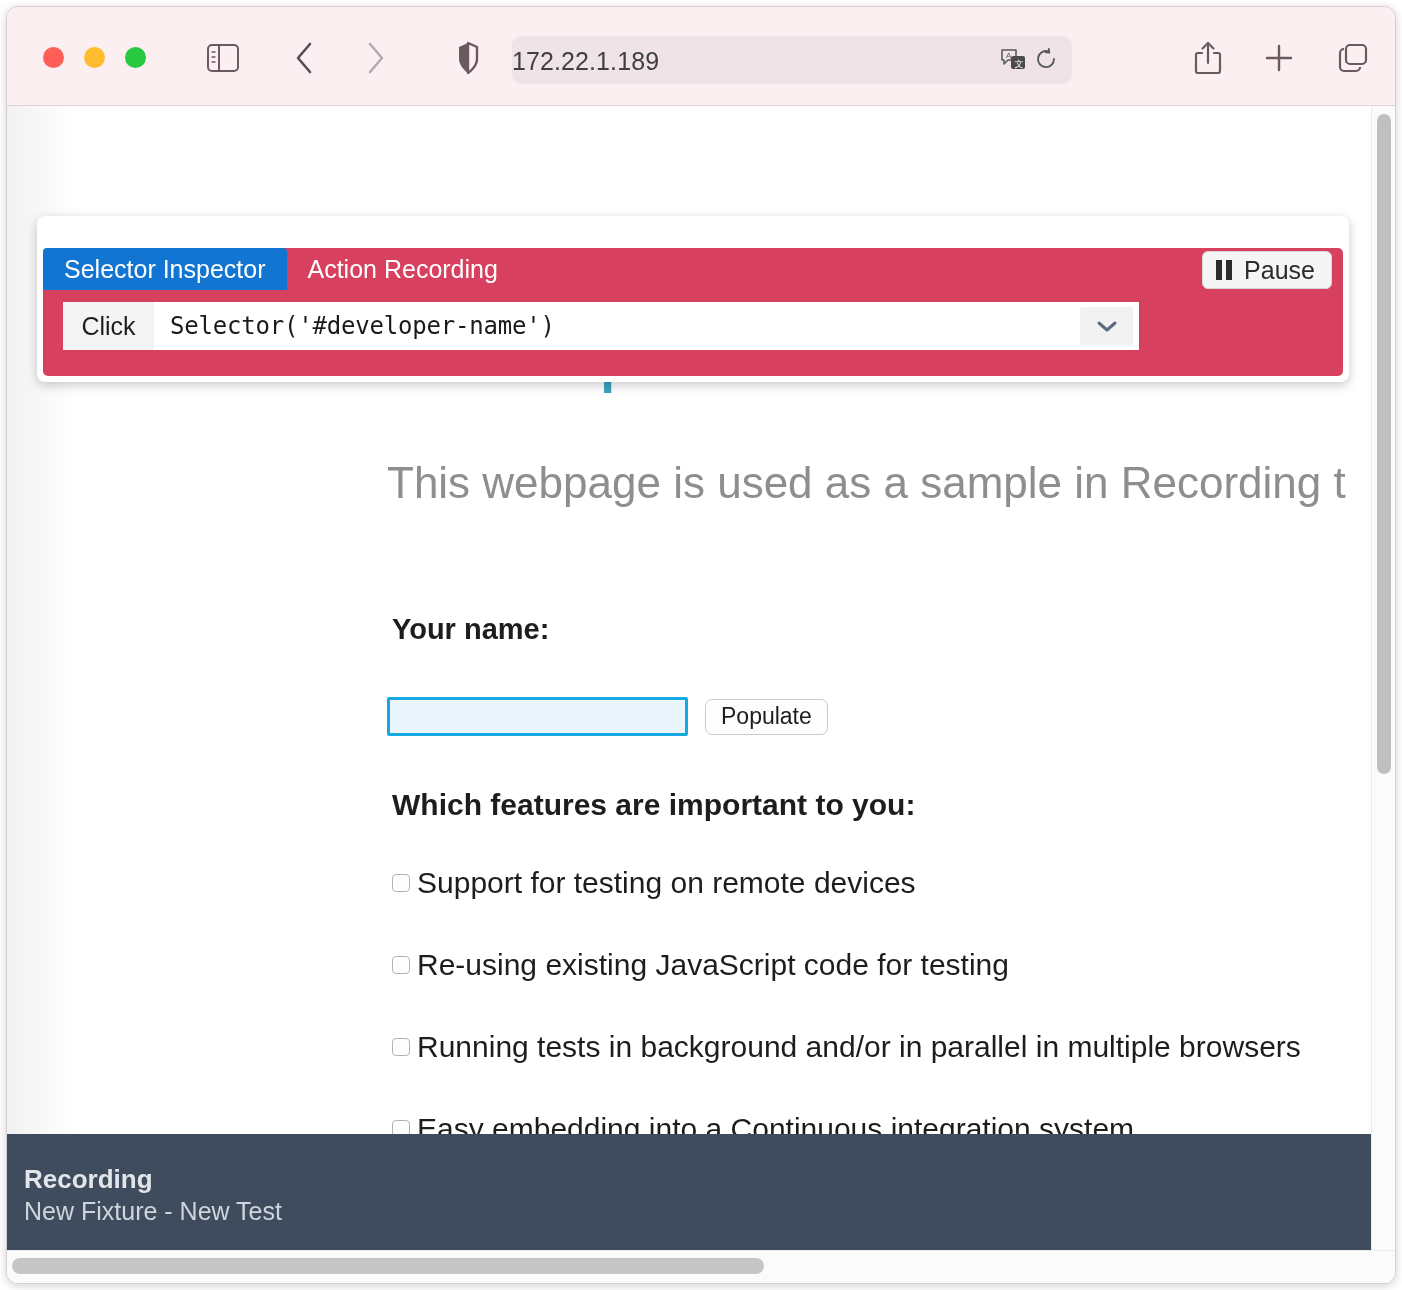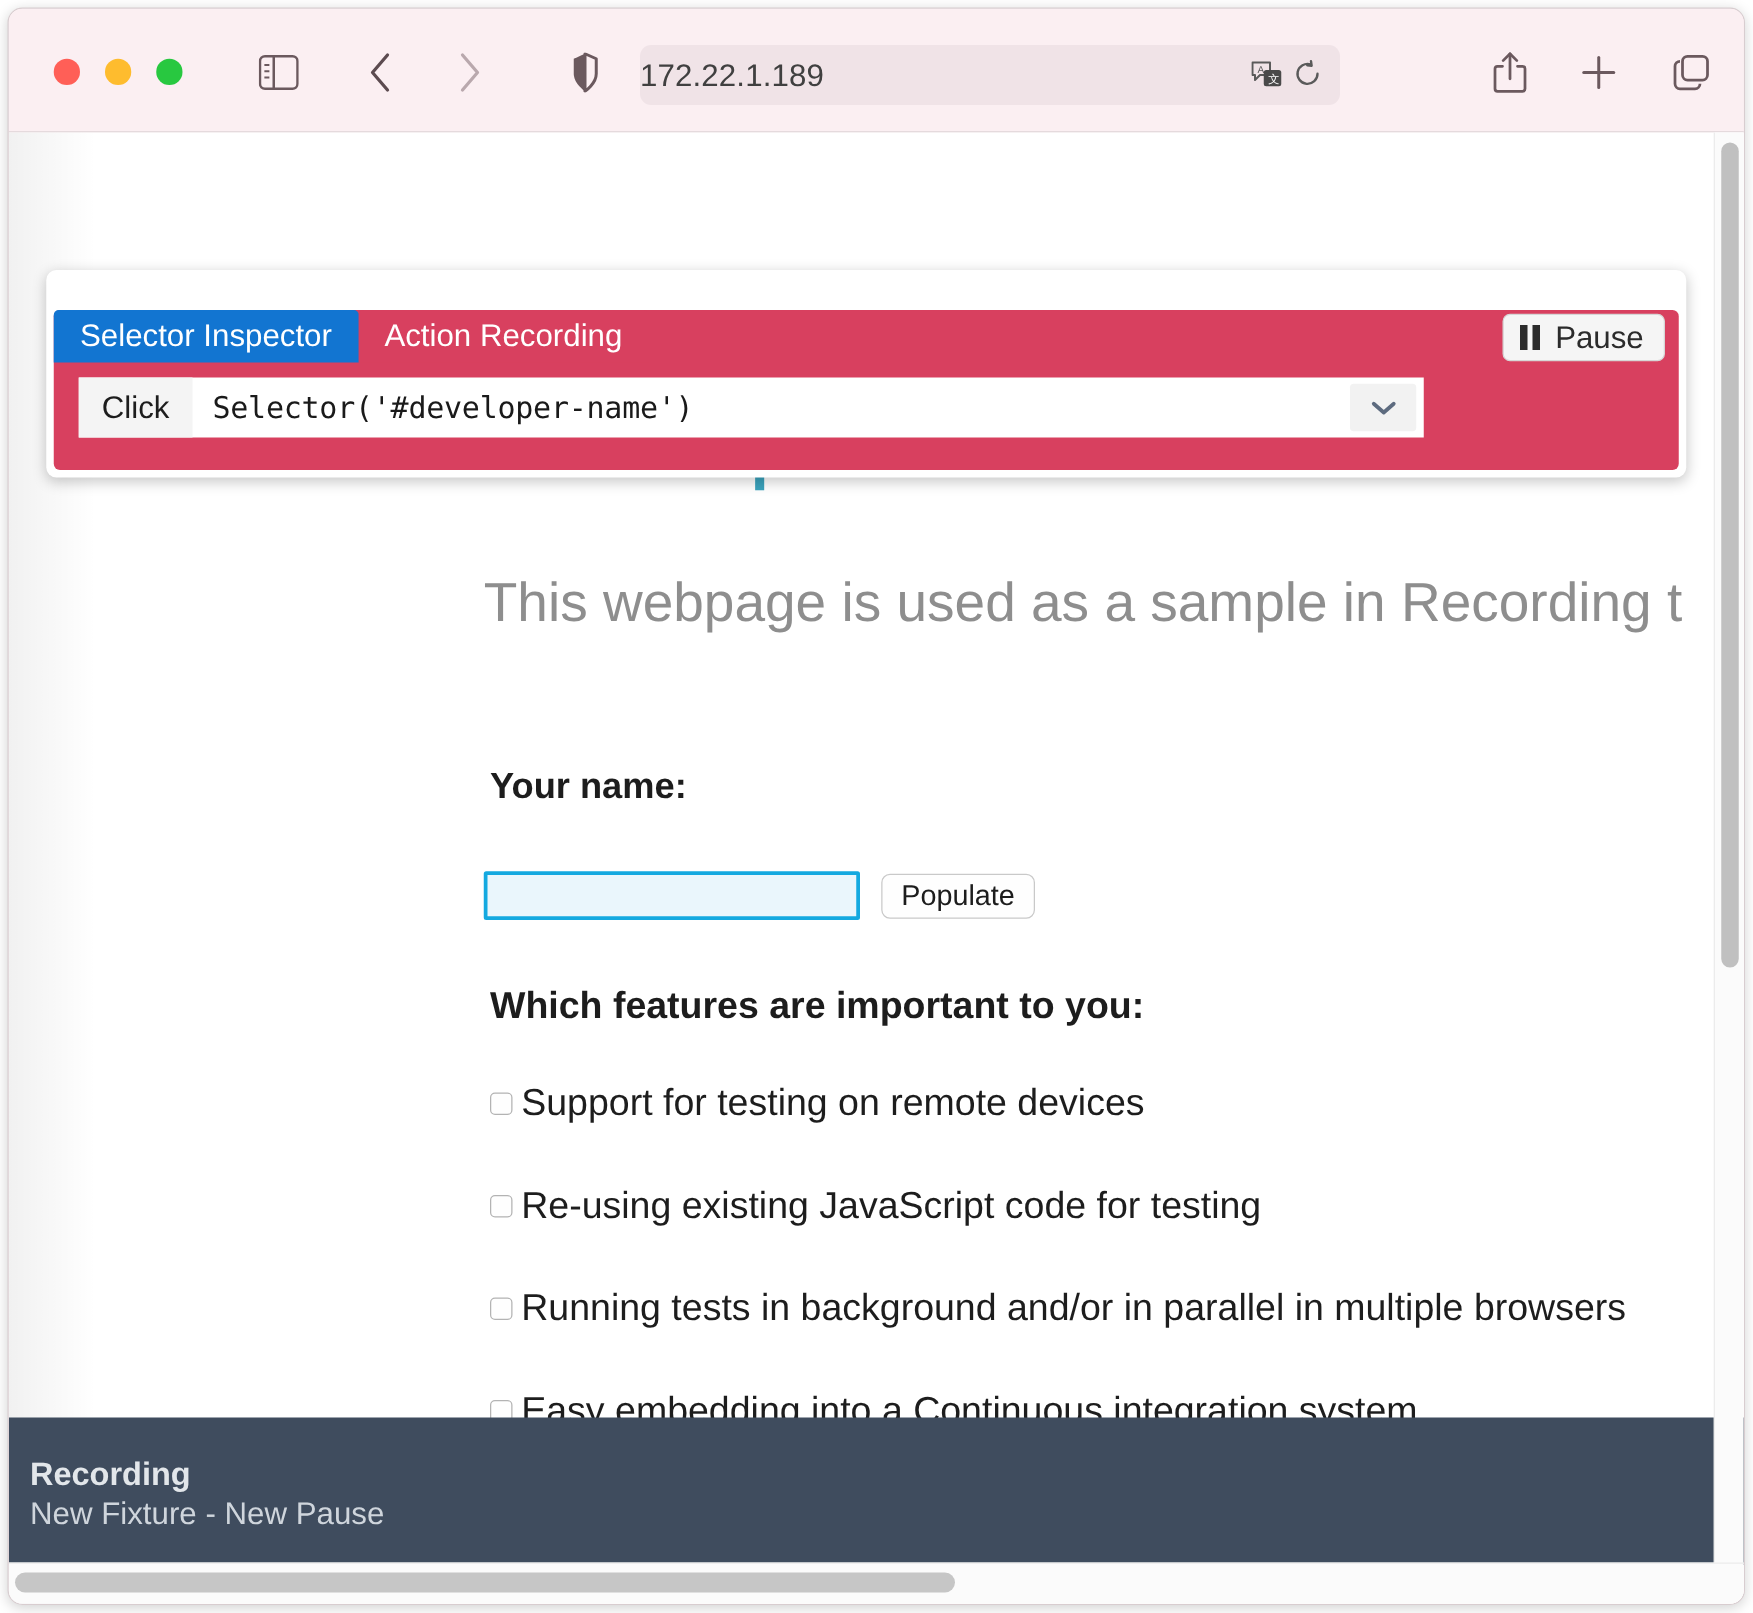--- a/index.html
+++ b/index.html
@@ -405,21 +405,21 @@
         <div class="cmd-caret">
           <svg width="26" height="16" viewBox="0 0 26 16" fill="none" stroke="#5d6b7f" stroke-width="3" stroke-linecap="round" stroke-linejoin="round">
             <polyline points="5,5 13,12 21,5"></polyline>
           </svg>
         </div>
       </div>
     </div>
 
     <div class="status-bar">
       <div class="status-title">Recording</div>
-      <div class="status-sub">New Fixture - New Pause</div>
+      <div class="status-sub">New Fixture - New Test</div>
     </div>
 
   </div>
 
   <div class="vscroll">
     <div class="thumb"></div>
   </div>
   <div class="hscroll">
     <div class="thumb"></div>
   </div>

